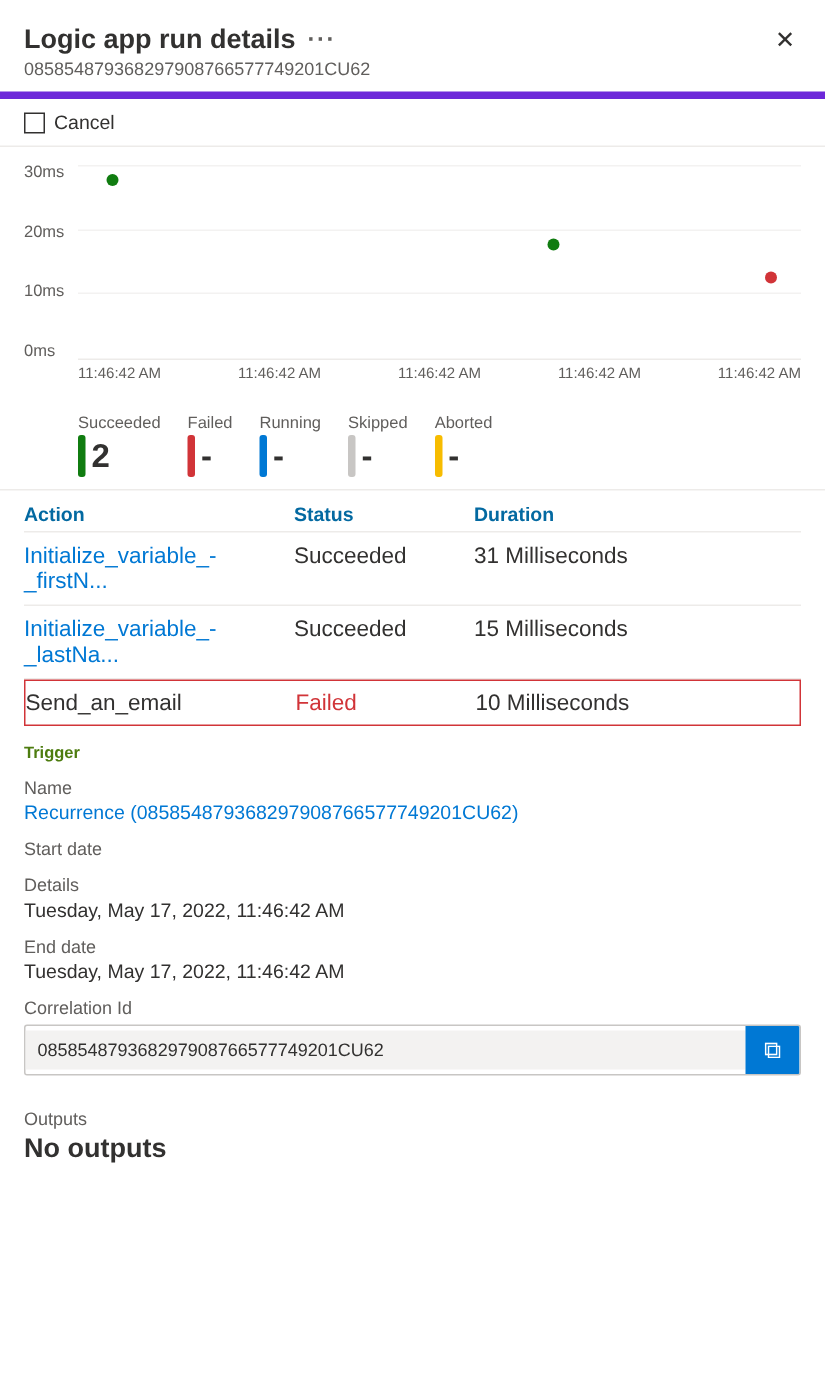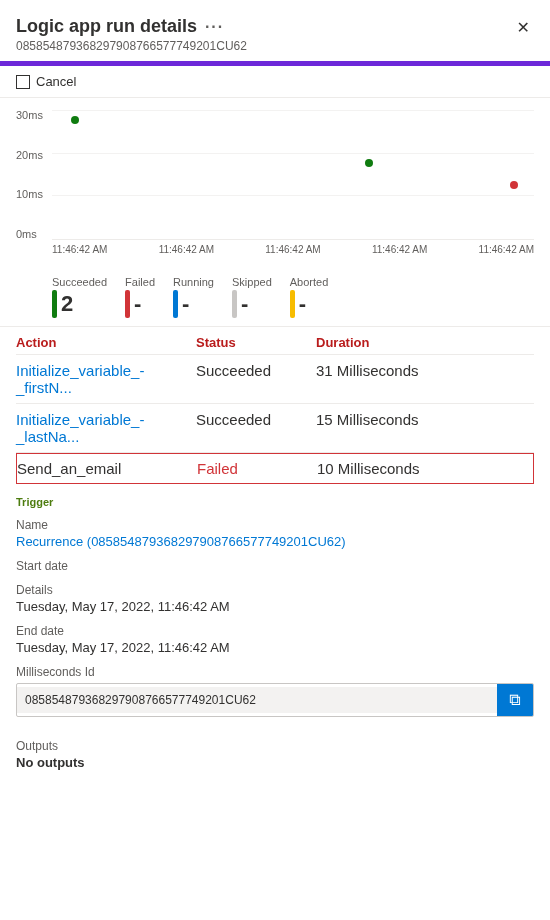--- a/index.html
+++ b/index.html
@@ -155,21 +155,21 @@
     }
     .table-header-row {
       display: grid;
       grid-template-columns: 180px 120px 1fr;
       padding: 8px 0 4px 0;
       border-bottom: 1px solid #edebe9;
     }
     .table-header-cell {
       font-size: 13px;
       font-weight: 600;
-      color: #b91c1c;
+      color: #0369a1;
     }
     .table-row {
       display: grid;
       grid-template-columns: 180px 120px 1fr;
       padding: 7px 0;
       border-bottom: 1px solid #edebe9;
     }
     .table-row.highlighted {
       border: 1.5px solid #d13438;
       padding: 6px 0;
@@ -231,21 +231,21 @@
       display: flex;
       align-items: center;
       justify-content: center;
       color: #fff;
       font-size: 14px;
     }
     .outputs-section {
       padding: 12px 16px;
     }
     .no-outputs {
-      font-size: 13px;
+      font-size: 18px;
       font-weight: 600;
       color: #323130;
     }
     
     .scrollable::-webkit-scrollbar { width: 6px; }
     .scrollable::-webkit-scrollbar-track { background: #f3f2f1; }
     .scrollable::-webkit-scrollbar-thumb { background: #c8c6c4; border-radius: 3px; }
   </style>
 </head>
 <body>
@@ -361,21 +361,21 @@
 
     <div class="trigger-section">
       <div class="section-heading">Trigger</div>
       <div class="field-label">Name</div>
       <div class="field-value link">Recurrence (085854879368297908766577749201CU62)</div>
       <div class="field-label">Start date</div>
       <div class="field-label">Details</div>
       <div class="field-value">Tuesday, May 17, 2022, 11:46:42 AM</div>
       <div class="field-label">End date</div>
       <div class="field-value">Tuesday, May 17, 2022, 11:46:42 AM</div>
-      <div class="field-label">Milliseconds Id</div>
+      <div class="field-label">Correlation Id</div>
       <div class="correlation-id-row">
         <input class="correlation-id-input" type="text" readonly="" value="085854879368297908766577749201CU62" style="">
         <button class="copy-btn">
           <span style="font-size:16px;">⧉</span>
         </button>
       </div>
     </div>
 
     <div class="outputs-section">
       <div class="field-label">Outputs</div>

